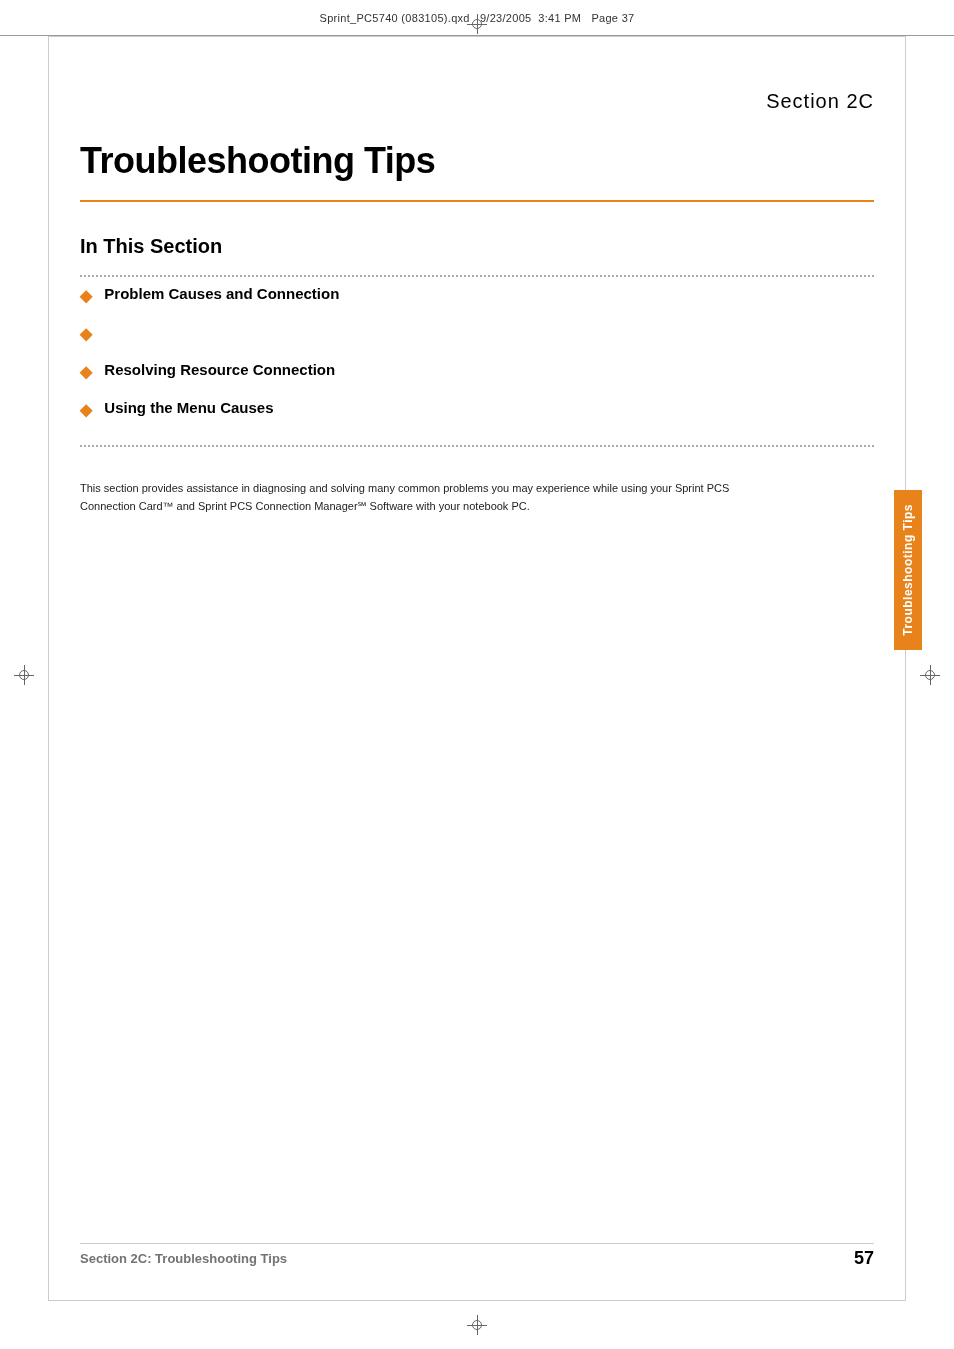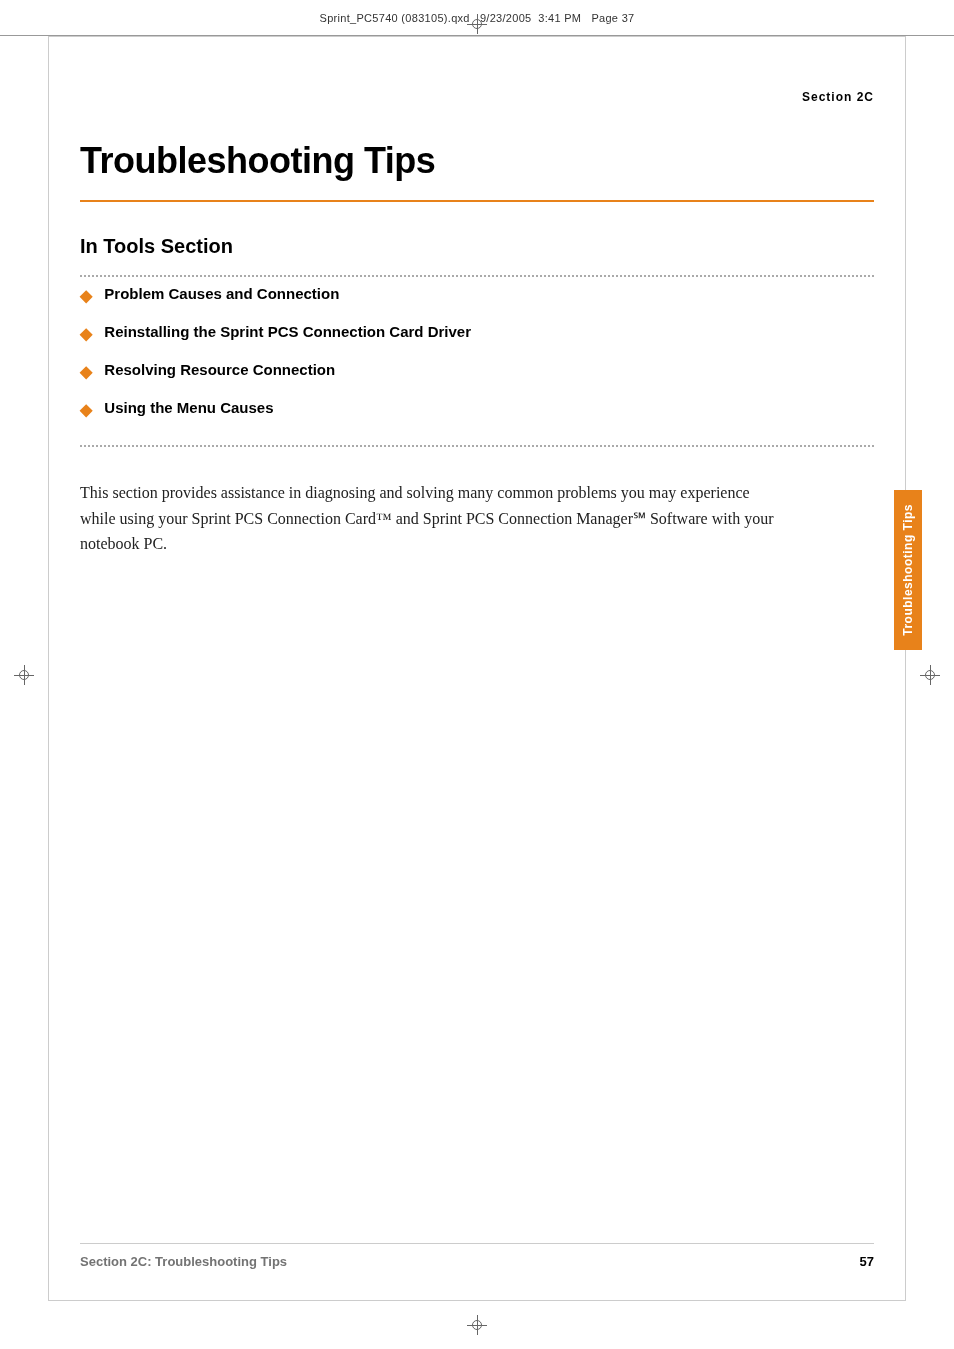--- a/index.html
+++ b/index.html
@@ -145,22 +145,22 @@
       left: 80px;
       right: 80px;
       bottom: 70px;
     }
 
     
     .section-label {
       position: absolute;
       top: 30px;
       right: 0;
-      font-size: 12px;
-      font-weight: bold;
+      font-size: 20px;
+      font-weight: normal;
       color: #000;
       letter-spacing: 1px;
       font-family: 'Arial', sans-serif;
     }
 
     
     .page-title {
       position: absolute;
       top: 80px;
       left: 0;
@@ -238,23 +238,23 @@
       height: 1px;
       border-top: 2px dotted #aaa;
     }
 
     
     .body-text {
       position: absolute;
       top: 420px;
       left: 0;
       right: 100px;
-      font-size: 16px;
+      font-size: 11px;
       color: #222;
-      font-family: Liberation Serif, serif;
+      font-family: Liberation Sans, sans-serif;
       line-height: 1.6;
     }
 
     
     .side-tab {
       position: absolute;
       right: -48px;
       top: 430px;
       width: 28px;
       height: 160px;
@@ -287,21 +287,21 @@
     }
 
     .footer-left {
       font-size: 13px;
       font-weight: bold;
       color: #737373;
       font-family: 'Arial', sans-serif;
     }
 
     .footer-right {
-      font-size: 13px;
+      font-size: 18px;
       font-weight: bold;
       color: #000;
       font-family: 'Arial', sans-serif;
       margin-left: 25px;
     }
 
     
     .footer-line {
       position: absolute;
       bottom: 35px;
@@ -345,32 +345,31 @@
   </div>
 
   <div class="main-content">
 
     <div class="section-label">Section 2C</div>
 
     <div class="page-title">Troubleshooting Tips</div>
 
     <div class="title-underline"></div>
 
-    <div class="in-this-section-heading">In Tools Section</div>
+    <div class="in-this-section-heading">In This Section</div>
 
     <div class="dotted-line-top"></div>
 
     <div class="bullet-list">
       <div class="bullet-item">
         <span class="bullet-diamond">◆</span>
         <span>Problem Causes and Connection</span>
       </div>
       <div class="bullet-item">
         <span class="bullet-diamond">◆</span>
-        <span>Reinstalling the Sprint PCS Connection Card Driver</span>
       </div>
       <div class="bullet-item">
         <span class="bullet-diamond">◆</span>
         <span>Resolving Resource Connection</span>
       </div>
       <div class="bullet-item">
         <span class="bullet-diamond">◆</span>
         <span>Using the Menu Causes</span>
       </div>
     </div>

